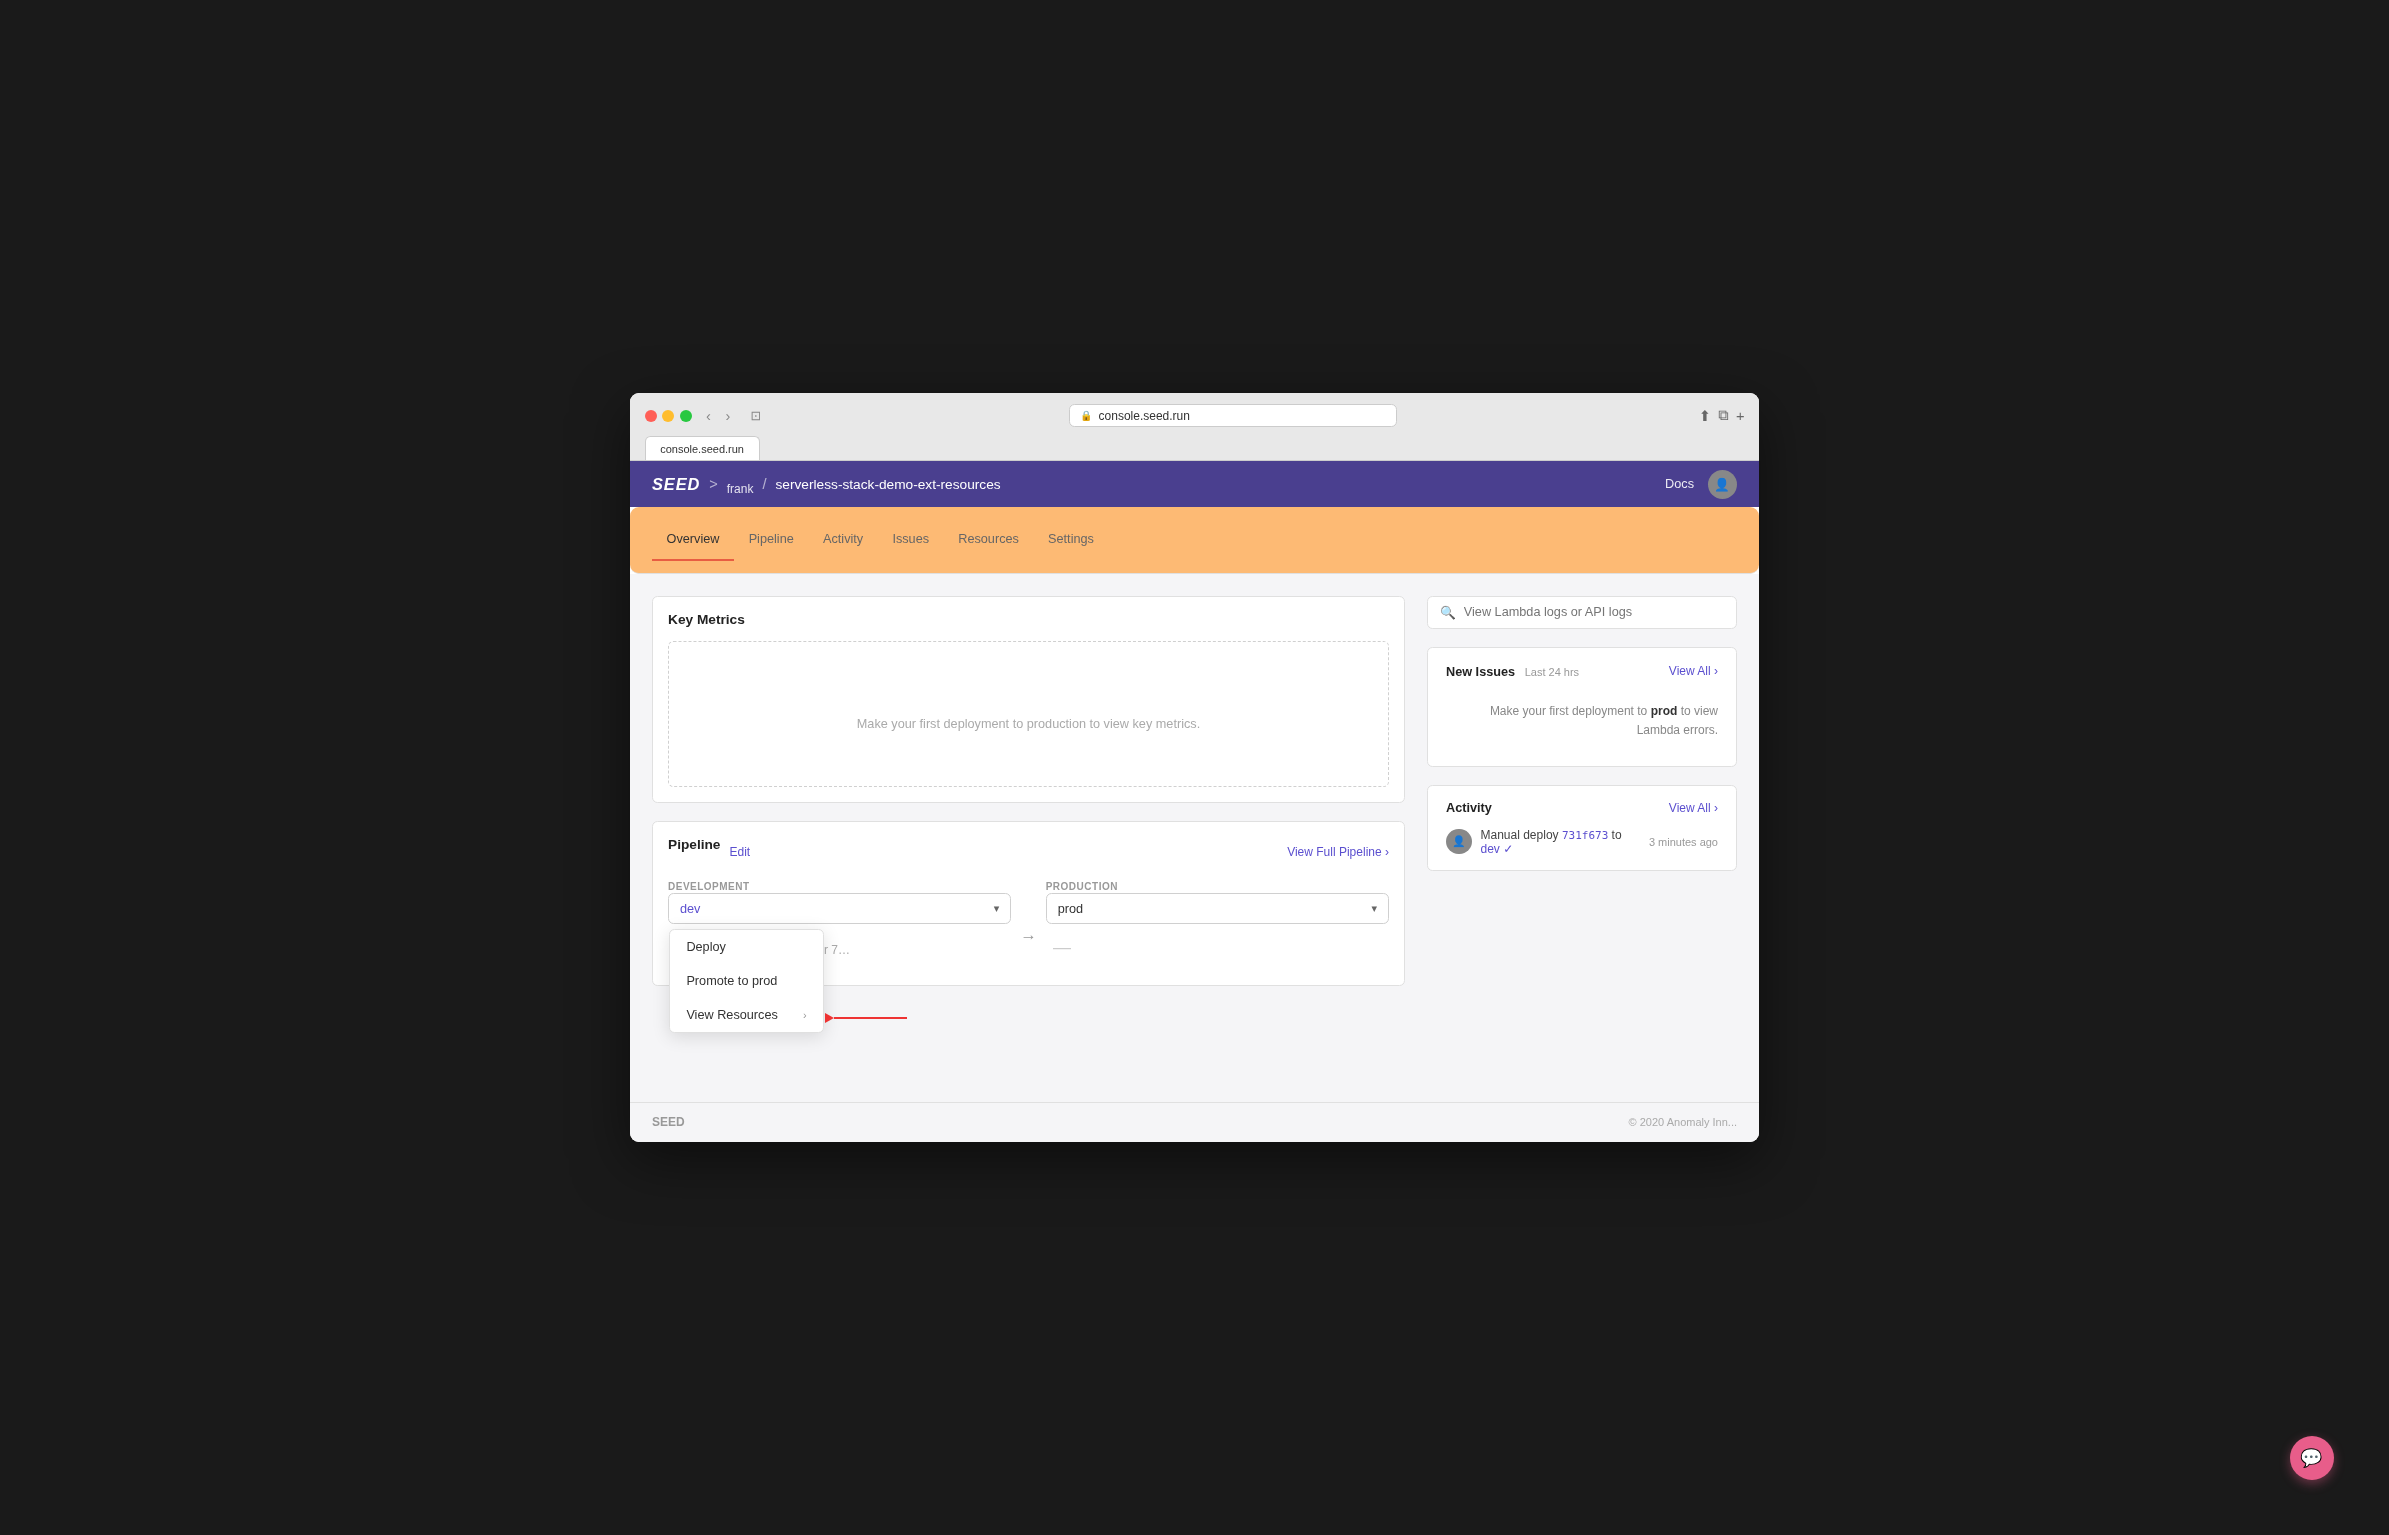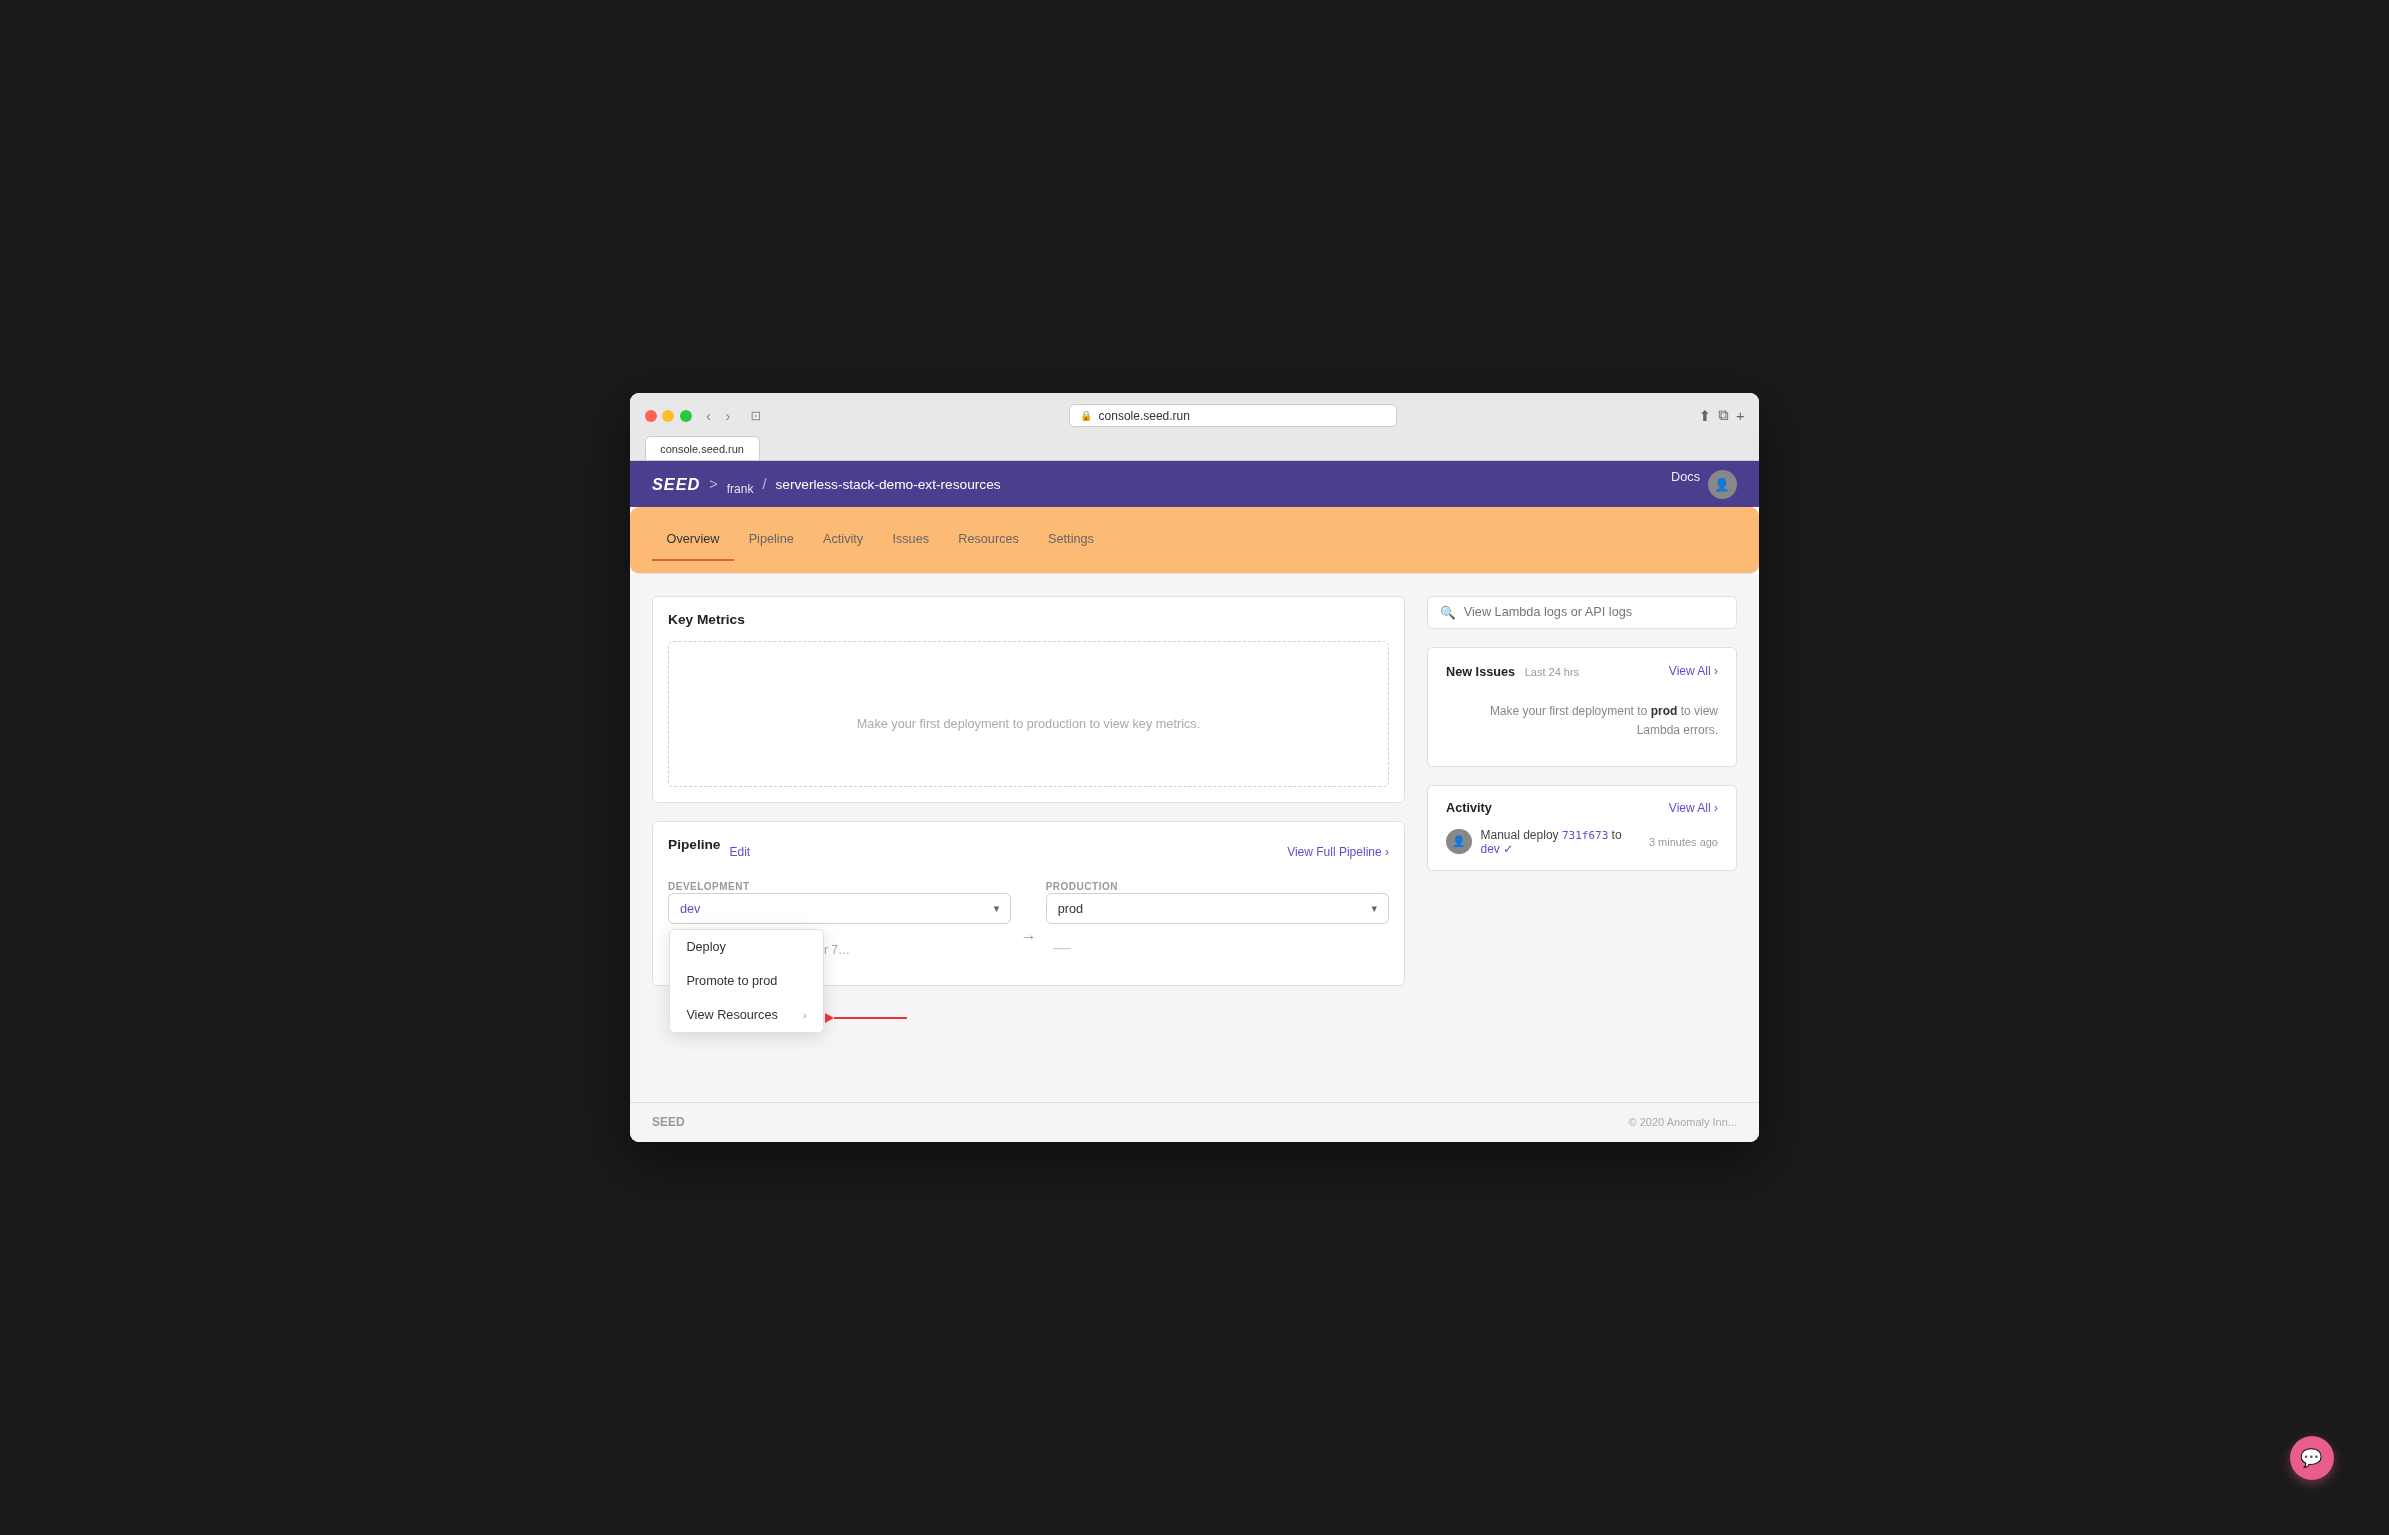--- a/index.html
+++ b/index.html
@@ -136,22 +136,22 @@
       font-size: 12px;
       text-decoration: none;
       margin-top: 10px;
     }
     .breadcrumb-current {
       color: #fff;
       font-size: 13.7px;
     }
     .app-header-right {
       display: flex;
-      align-items: flex-start;
-      gap: 8px;
+      align-items: center;
+      gap: 14px;
     }
     .docs-link {
       color: rgba(255,255,255,0.9);
       font-size: 12.7px;
       text-decoration: none;
     }
     .avatar {
       width: 29px; height: 29px;
       border-radius: 50%;
       background: #888;

